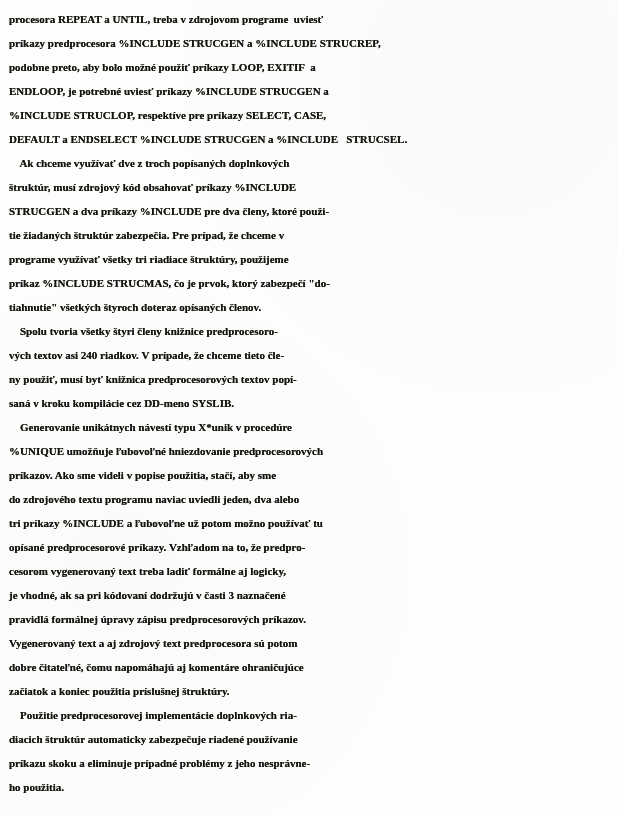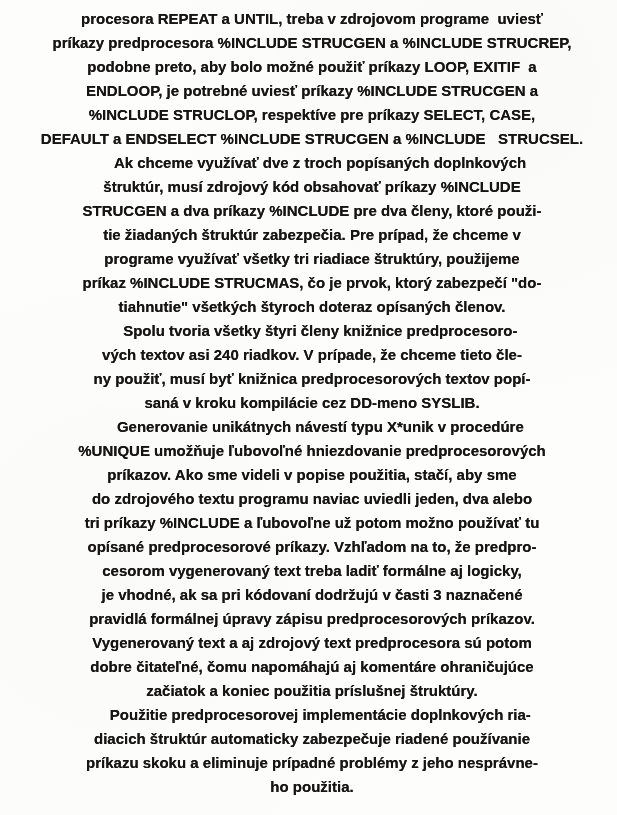--- a/index.html
+++ b/index.html
@@ -18,29 +18,28 @@
     height: 815px;
     padding: 7px 2px 0 9px;
     position: relative;
     
     background:
       radial-gradient(circle at 80% 10%, rgba(0,0,0,0.015), transparent 40%),
       radial-gradient(circle at 20% 70%, rgba(0,0,0,0.012), transparent 45%),
       var(--page-bg, #fdfdfb);
   }
   .doc-text {
-    font-family: Liberation Sans, sans-serif;
+    font-family: Liberation Serif, serif;
     font-weight: 700;
-    font-size: 15px;
+    font-size: 11px;
     line-height: 24px;
     color: var(--ink, #171513);
     white-space: pre;
     letter-spacing: 0px;
     text-shadow: 0 0 0.6px rgba(25,22,20,0.85);
-    text-align: center;
   }
   .doc-text .line {
     height: 24px;
   }
   .paragraph {
     margin: 0;
   }
 </style>
 </head>
 <body style="--page-bg: #fdfdfb; --ink: #171513;">

